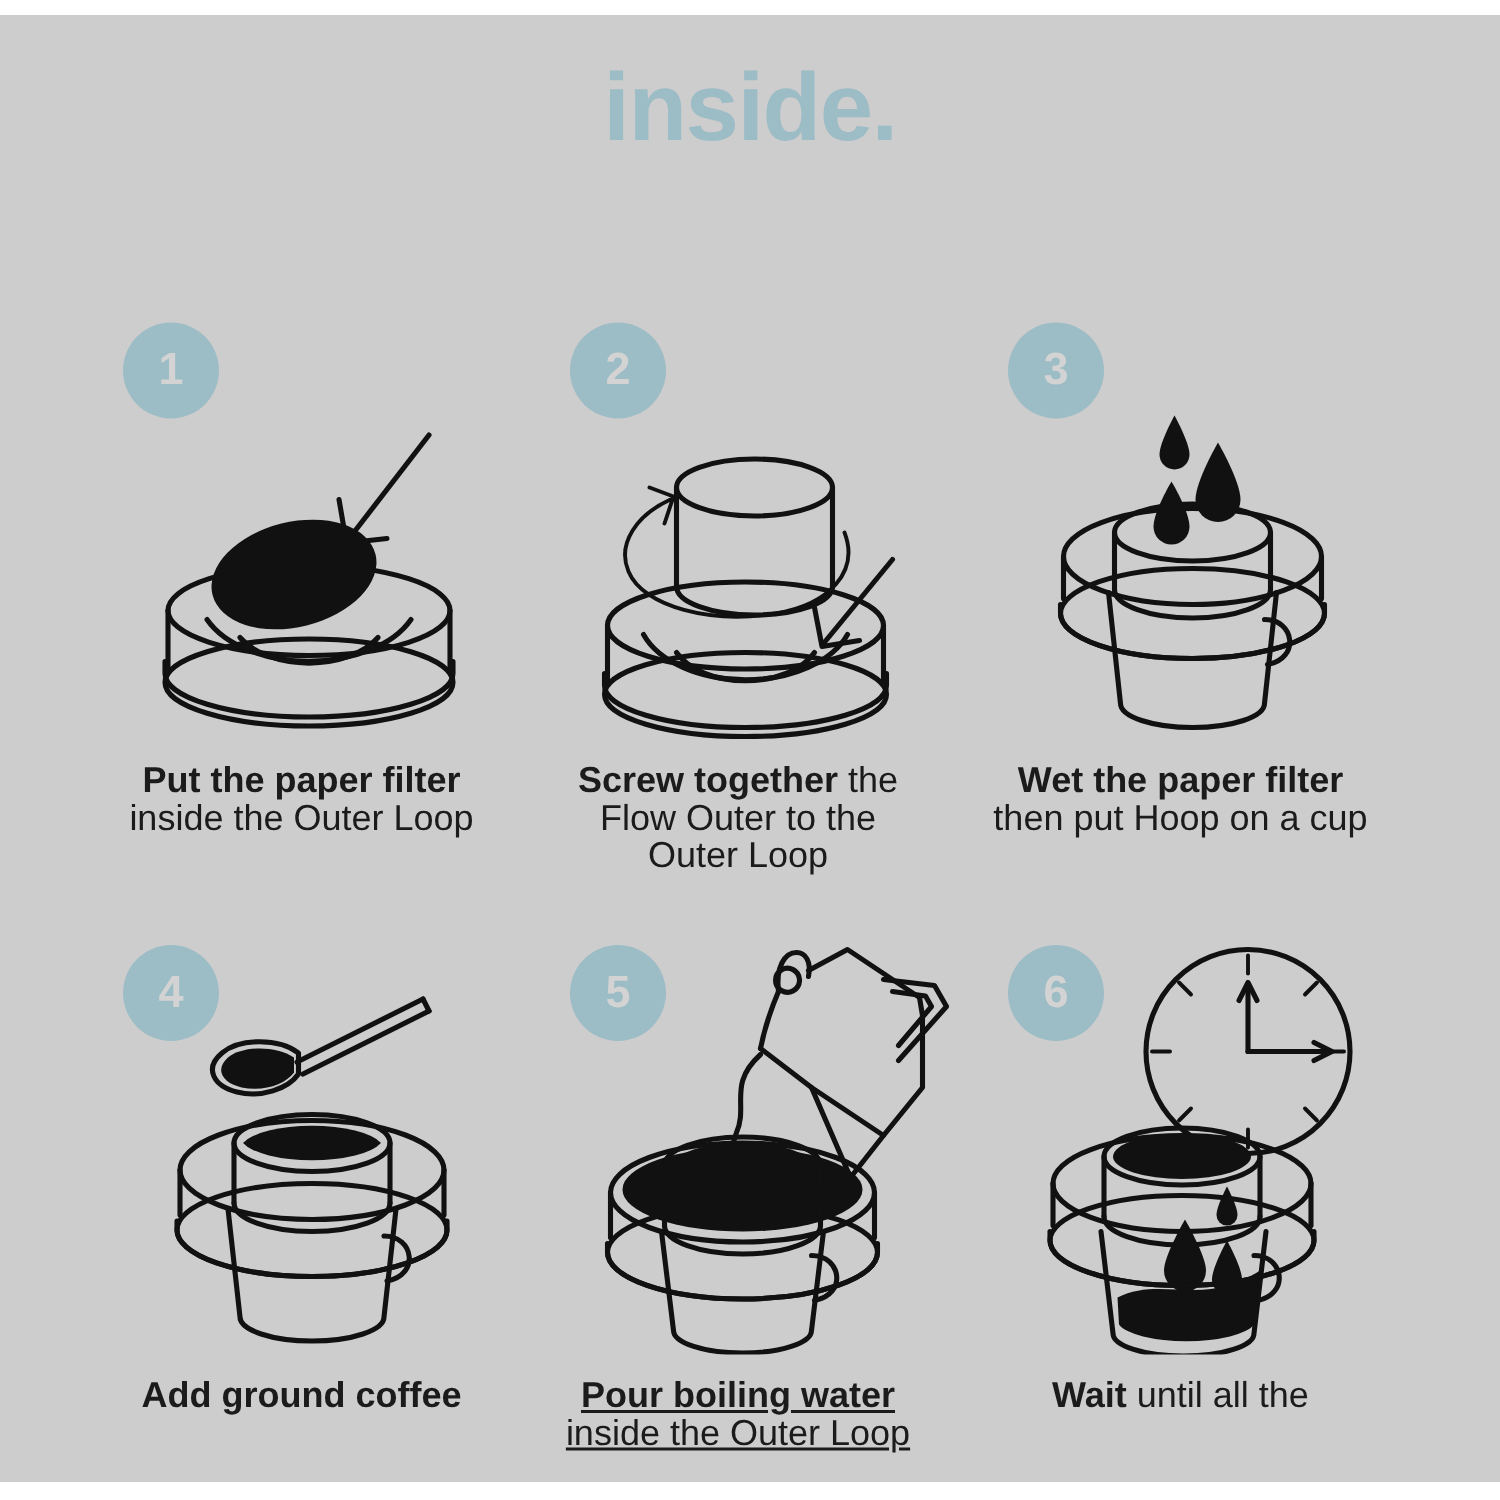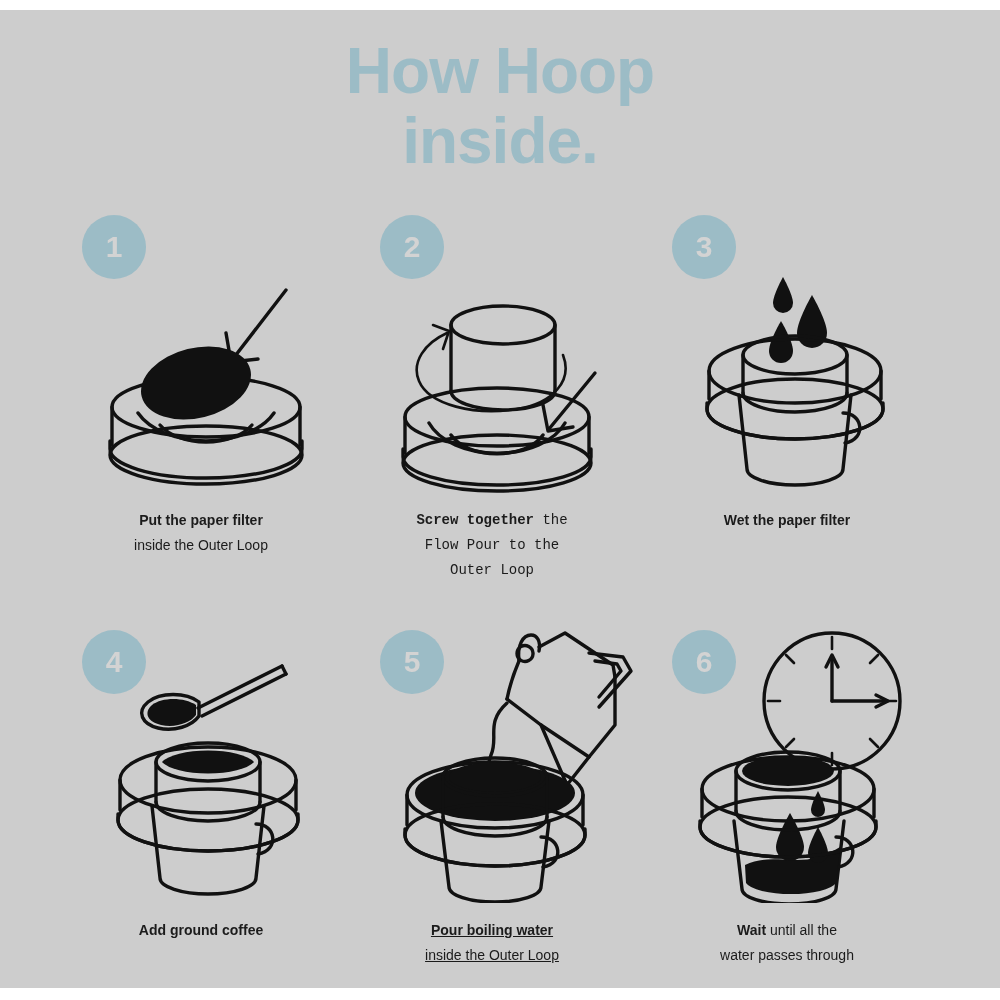--- a/index.html
+++ b/index.html
@@ -62,21 +62,21 @@
     left: 0;
     top: 0;
   }
   .caption {
     position: absolute;
     width: 310px;
     left: 0;
     text-align: center;
     color: #1b1b1b;
     font-family: "Liberation Sans", sans-serif;
-    font-size: 14px;
+    font-size: 24px;
     line-height: 25px;
     font-weight: normal;
   }
   .caption b {
     font-weight: bold;
   }
 
   
   #step-1 { left: 46px;  top: 195px; }
   #step-2 { left: 337px; top: 195px; }
@@ -93,21 +93,21 @@
   #step-6 .badge { left: 40px;  top: 12px; }
 
   #step-1 .art { left: 40px; top: 60px; }
   #step-2 .art { left: 30px; top: 58px; }
   #step-3 .art { left: 45px; top: 58px; }
   #step-4 .art { left: 40px; top: 10px; }
   #step-5 .art { left: 30px; top: -5px; }
   #step-6 .art { left: 40px; top: -5px; }
 
   #step-1 .caption { top: 303px; }
-  #step-2 .caption { top: 303px; font-family: Liberation Mono, monospace; }
+  #step-2 .caption { top: 303px; }
   #step-3 .caption { top: 303px; }
   #step-4 .caption { top: 300px; }
   #step-5 .caption { top: 300px; text-decoration: underline; }
   #step-6 .caption { top: 300px; text-align: center; }
 
   svg { display: block; }
   .ln {
     fill: none;
     stroke: #111111;
     stroke-width: 3.4;
@@ -123,21 +123,20 @@
   }
   .fill-dark { fill: #111111; stroke: none; }
   .fill-none { fill: none; }
 </style>
 </head>
 <body>
 
 <div id="canvas">
 
   <div class="title">
-    <span class="title-line">How Hoop</span>
     <span class="title-line">inside.</span>
   </div>
 
   <div class="step" id="step-1">
     <div class="badge">1</div>
     <div class="art">
       <svg width="240" height="230" viewBox="0 0 240 230">
 
         <g>
           <path class="ln" d="M200 25 L146 95"></path>
@@ -189,21 +188,21 @@
         <ellipse class="ln fill-none" cx="130" cy="154" rx="92" ry="29"></ellipse>
         <path class="ln" d="M38 154 L38 190"></path>
         <path class="ln" d="M222 154 L222 190"></path>
 
         <path class="ln" d="M62 160 A72 45 0 0 0 198 160"></path>
         <path class="ln" d="M84 172 A50 31 0 0 0 176 172"></path>
       </svg>
     </div>
     <div class="caption">
       <b>Screw together</b><span> the</span><br>
-      <span>Flow Pour to the</span><br>
+      <span>Flow Outer to the</span><br>
       <span>Outer Loop</span>
     </div>
   </div>
 
   <div class="step" id="step-3">
     <div class="badge">3</div>
     <div class="art">
       <svg width="230" height="235" viewBox="0 0 230 235">
 
         <g>
@@ -227,20 +226,21 @@
         <path class="ln" d="M30 140 L30 146 A88 30 0 0 0 206 146 L206 140"></path>
 
         <ellipse class="ln fill-none" cx="118" cy="92" rx="52" ry="19"></ellipse>
         <path class="ln" d="M66 92 L66 130"></path>
         <path class="ln" d="M170 92 L170 130"></path>
         <path class="ln" d="M66 130 A52 19 0 0 0 170 130"></path>
       </svg>
     </div>
     <div class="caption">
       <b>Wet the paper filter</b><span></span><br>
+      <span>then put Hoop on a cup</span>
     </div>
   </div>
 
   <div class="step" id="step-4">
     <div class="badge">4</div>
     <div class="art">
       <svg width="240" height="270" viewBox="0 0 240 270">
 
         <g>
           <path class="ln" d="M113 74 C100 64 74 64 62 74 C50 84 56 96 72 100 C88 104 106 98 113 88 Z"></path>
@@ -363,17 +363,16 @@
         <path class="ln" d="M64 158 L64 198"></path>
         <path class="ln" d="M168 158 L168 198"></path>
         <path class="ln" d="M64 198 A52 19 0 0 0 168 198"></path>
 
         <path class="fill-dark" d="M70 158 A46 15 0 0 0 162 158 A46 15 0 0 0 70 158 Z"></path>
       </svg>
     </div>
     <div class="badge">6</div>
     <div class="caption">
       <b>Wait</b><span> until all the</span><br>
-      <span>water passes through</span>
     </div>
   </div>
 
 </div>
 
 </body></html>

